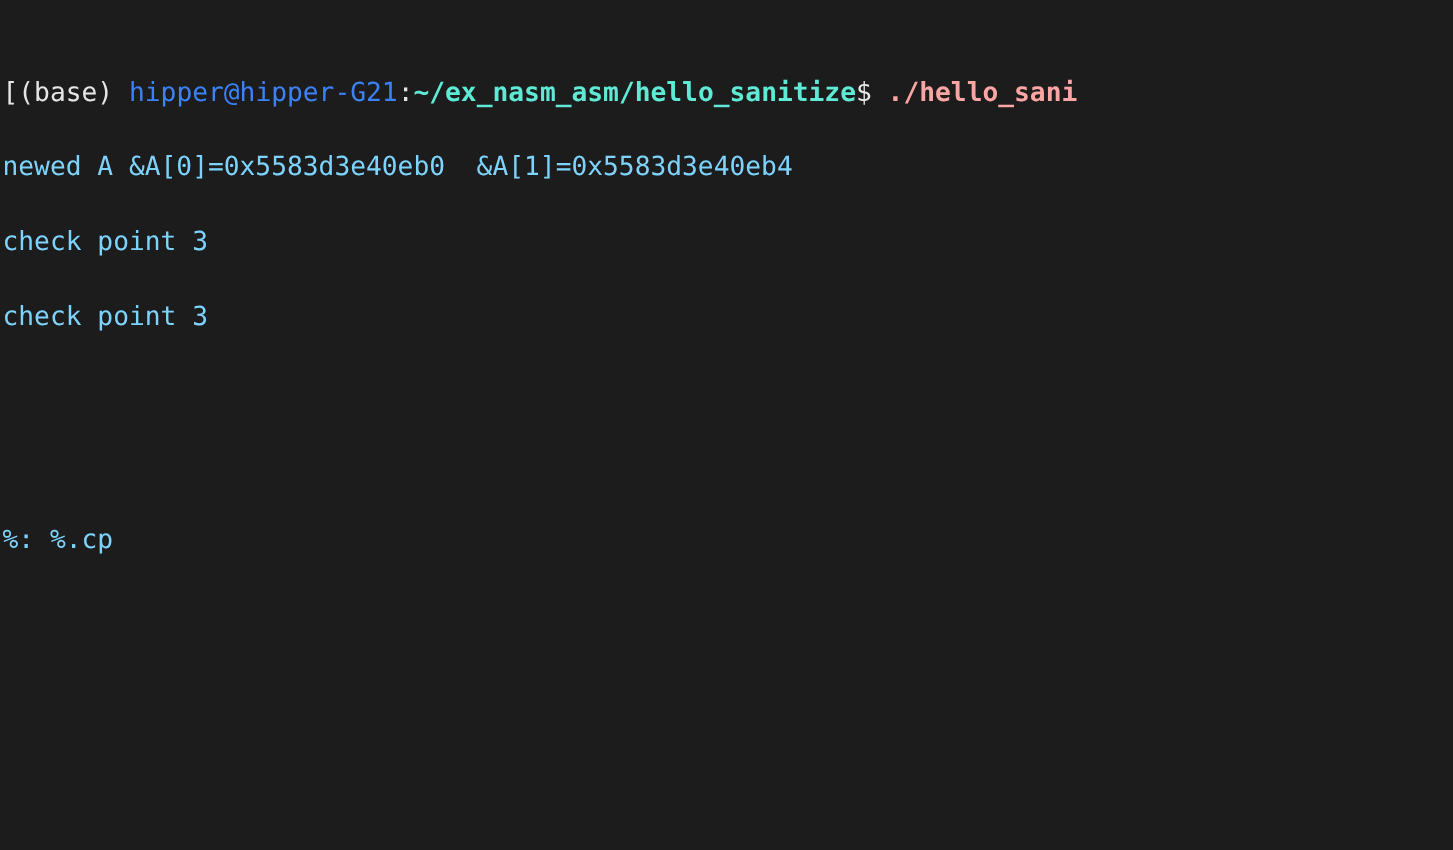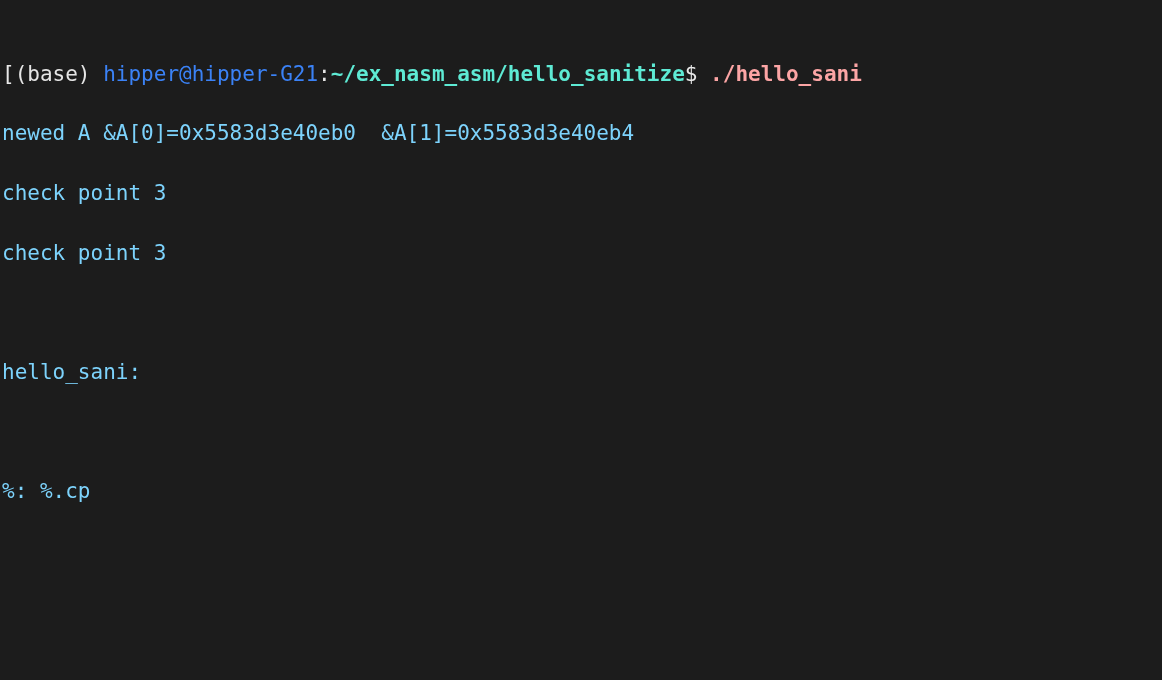--- a/index.html
+++ b/index.html
@@ -31,21 +31,20 @@
 </head>
 <body>
 
 <div class="terminal">
 
 <span class="line"><span class="bracket">[</span><span class="env">(base)</span> <span class="user">hipper@hipper-G21</span><span class="env">:</span><span class="path">~/ex_nasm_asm/hello_sanitize</span><span class="dollar">$</span> <span class="cmd">./hello_sani</span></span>
 <span class="line out">newed A &amp;A[0]=0x5583d3e40eb0  &amp;A[1]=0x5583d3e40eb4</span>
 <span class="line out">check point 3</span>
 <span class="line out">check point 3</span>
 <span class="line out"> </span>
-<span class="line out">hello_sani:</span>
 <span class="line out"> </span>
 <span class="line out">%: %.cp</span>
 
 
 
 
 
 
 
 

